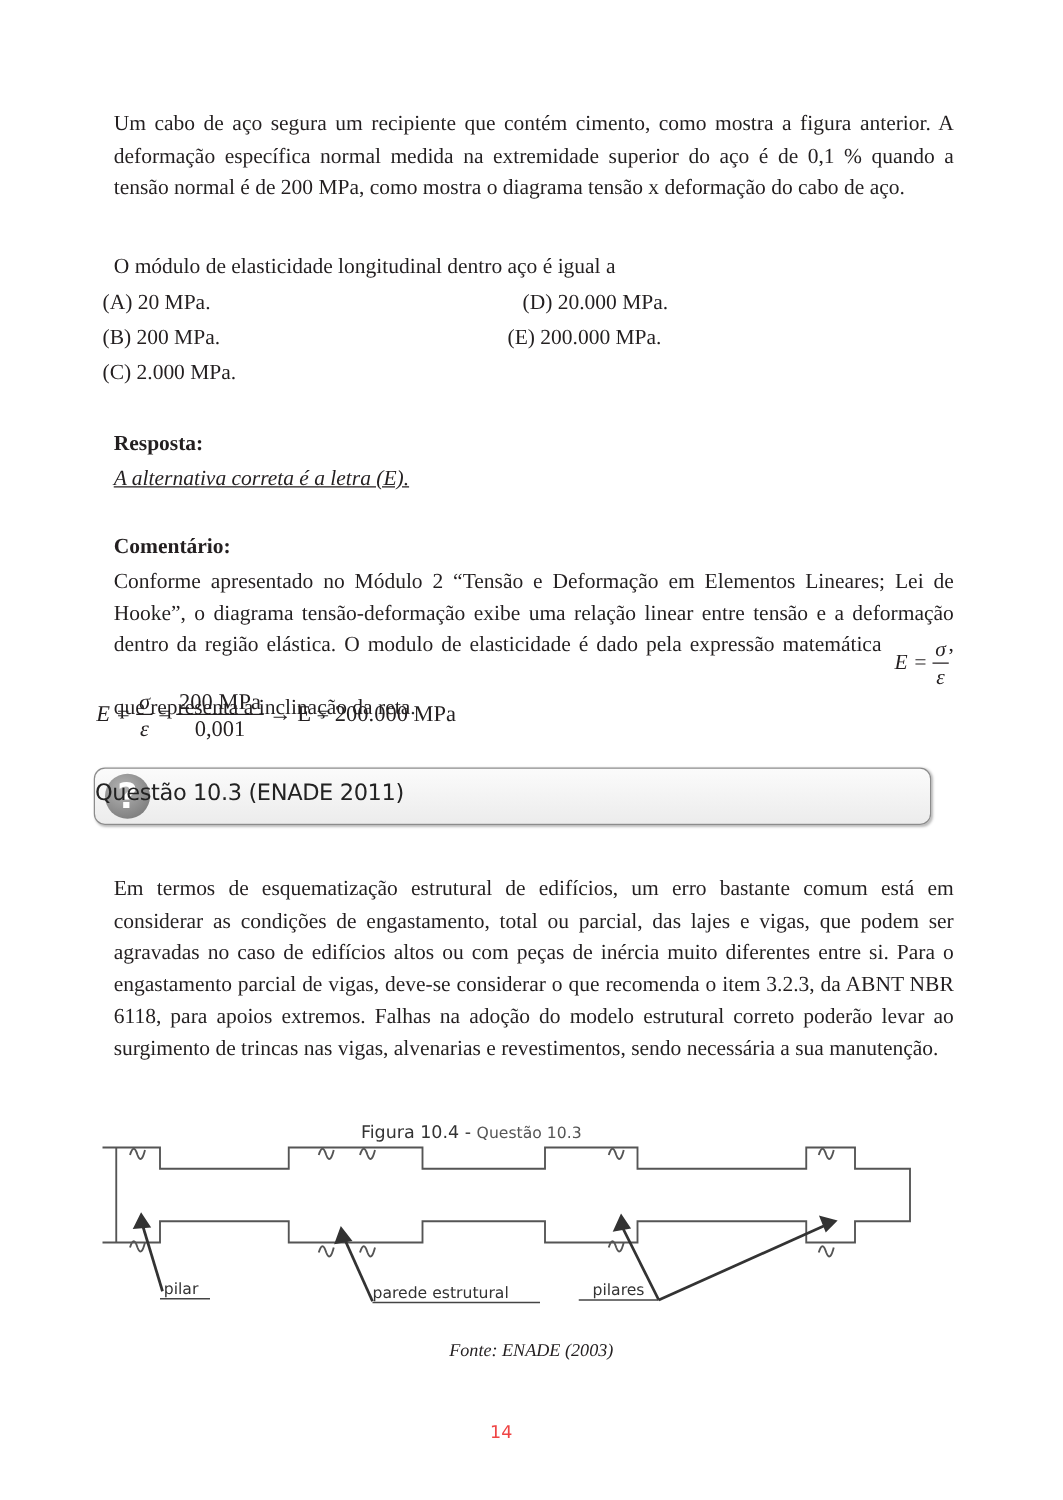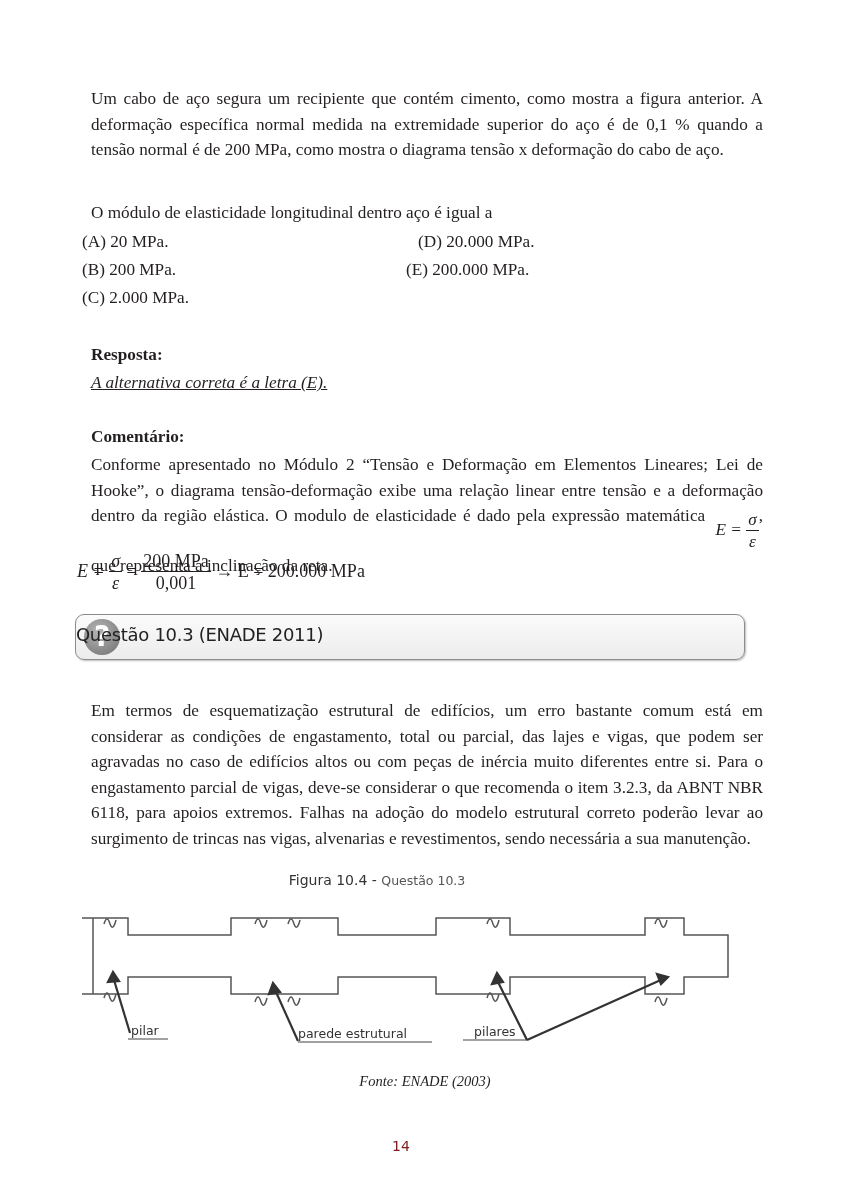--- a/index.html
+++ b/index.html
@@ -17,27 +17,27 @@
     .frac .den { display: block; line-height: 22px; }
     .banner { position: absolute; left: 75px; top: 614px; width: 668px; height: 44px;
               border: 1.5px solid #8c8c8c; border-radius: 9px;
               background: linear-gradient(#fbfbfb, #ececec); box-shadow: 1px 1px 2px #bbb; }
     .banner-icon { position: absolute; left: 8px; top: 4px; width: 36px; height: 36px; border-radius: 50%;
                    background: radial-gradient(circle at 40% 35%, #b5b5b5, #6f6f6f); color: #fff;
                    font-family: "DejaVu Sans", sans-serif; font-size: 28px; line-height: 36px; text-align: center;
                    font-weight: bold; }
     .banner-title { position: absolute; left: 0; right: 0; top: 9px; text-align: left;
                     font-family: "DejaVu Sans", sans-serif; font-size: 18px; color: #222; letter-spacing: -0.3px; }
-    .fig-caption { position: absolute; left: 0; width: 754px; top: 872px; text-align: center;
+    .fig-caption { position: absolute; left: 0; width: 754px; top: 898px; text-align: center;
                    font-family: "DejaVu Sans", sans-serif; font-size: 14px; color: #333; }
     .fig-caption .sub { font-size: 12.5px; color: #555; }
     .source { position: absolute; left: 0; width: 850px; top: 1073px; text-align: center;
               font-style: italic; font-size: 14.5px; }
     .pagenum { position: absolute; left: 0; width: 802px; top: 1138px; text-align: center;
-               font-family: "DejaVu Sans", sans-serif; font-size: 14px; color: #7f1d1d; }
+               font-family: "DejaVu Sans", sans-serif; font-size: 14px; color: #ef4444; }
     svg text { font-family: "DejaVu Sans", sans-serif; }
   </style>
 </head>
 <body>
 
 <p class="p" style="top:70px;">Um cabo de aço segura um recipiente que contém cimento, como mostra a figura anterior. A deformação específica normal medida na extremidade superior do aço é de 0,1 % quando a tensão normal é de 200 MPa, como mostra o diagrama tensão x deformação do cabo de aço.</p>
 <p class="p" style="top:184px;">O módulo de elasticidade longitudinal dentro aço é igual a</p>
 
 <div class="opt" style="left:82px; top:228px;">
   <span>(A)</span> <span>20 MPa.</span>

